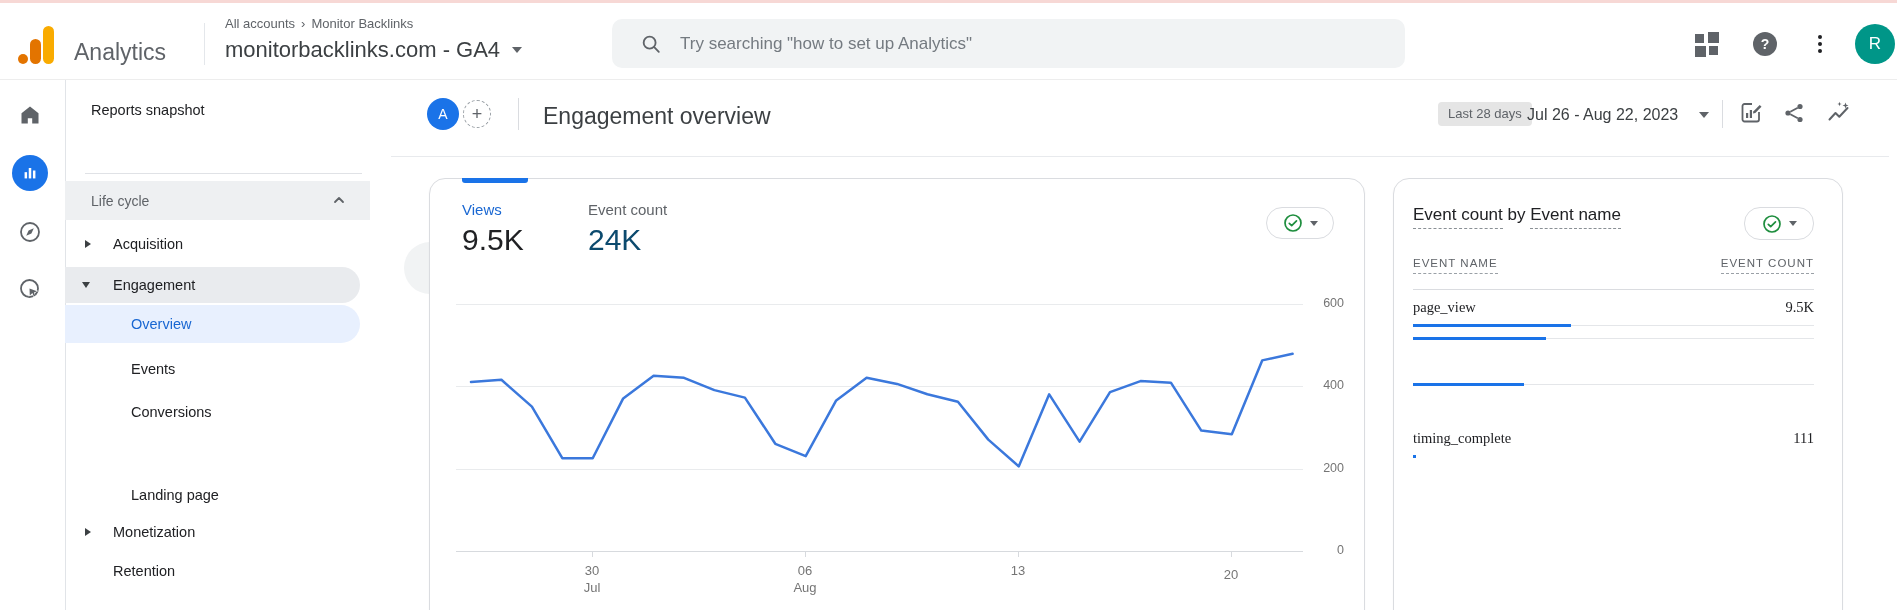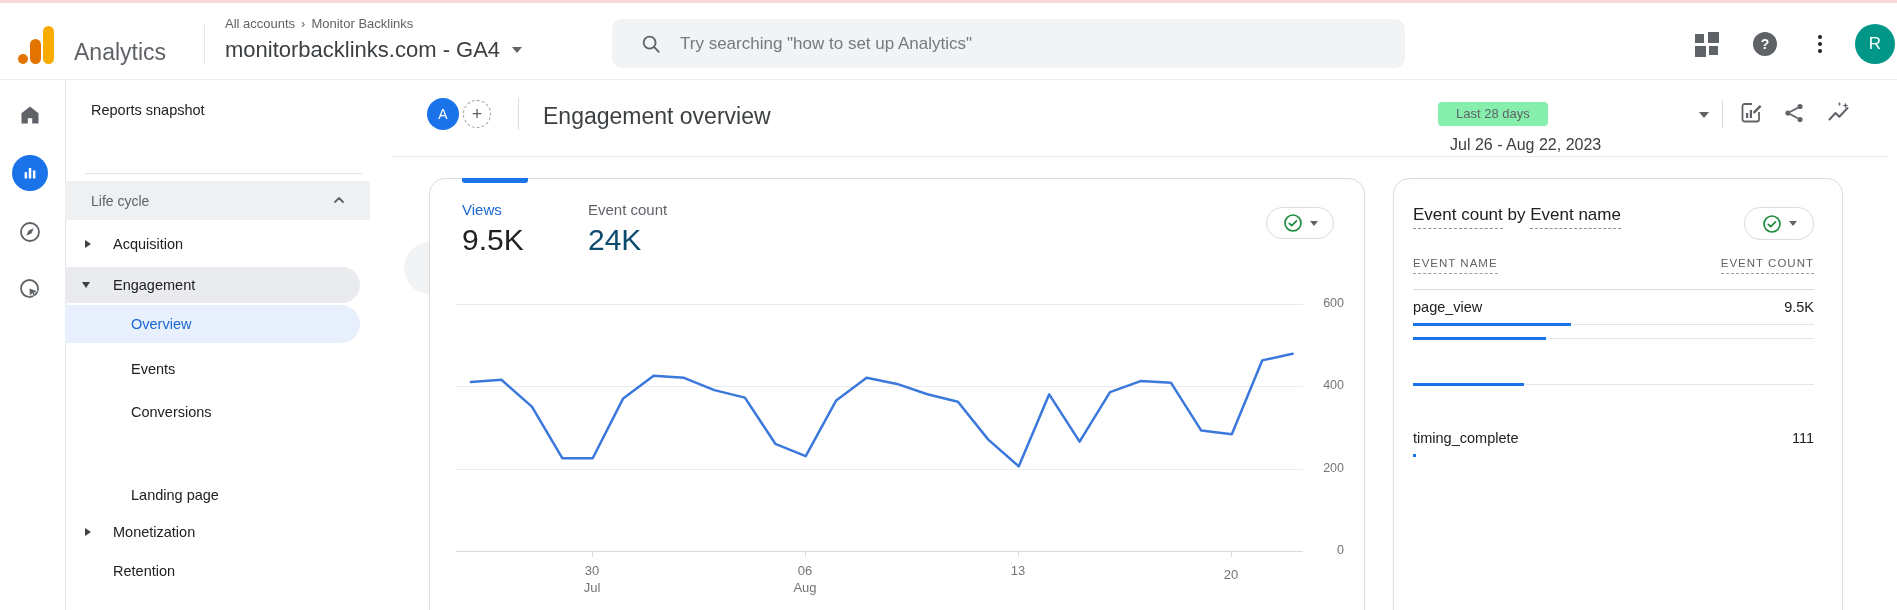--- a/index.html
+++ b/index.html
@@ -63,23 +63,23 @@
   .pill-blue { background:#e8f0fe; border-radius:0 19px 19px 0; width:295px;padding-left:36px; }
   .sel-blue { color:#1967d2; font-weight:500; }
 
   
   .a-badge { left:427px; top:98px; width:32px; height:32px; border-radius:50%; background:#1a73e8;
     color:#fff; font-size:14px; font-weight:500; display:flex; align-items:center; justify-content:center; }
   .plus-btn { left:463px; top:100px; width:28px; height:28px; border-radius:50%; border:1.5px dashed #9aa0a6;
     color:#5f6368; font-size:18px; display:flex; align-items:center; justify-content:center; background:#fff; }
   .hdr-vdiv { left:518px; top:98px; width:1px; height:32px; background:#dadce0; }
   .report-title { left:543px; top:100px; font-size:23px; color:#3c4043; line-height:32px; }
-  .range-chip { left:1438px; top:102px; height:24px; padding:0 18px; background:#86efac; border-radius:4px;
+  .range-chip { left:1438px; top:102px; height:24px; padding:0 10px; background:#e5e5e5; border-radius:4px;
     font-size:13px; color:#5f6368; line-height:24px; }
-  .date-text { left:1450px; top:103px; font-size:16px; font-weight:500; color:#3c4043; line-height:24px;margin-top:30px; }
+  .date-text { left:1527px; top:103px; font-size:16px; font-weight:500; color:#3c4043; line-height:24px; }
   .date-caret { left:1699px; top:112px; }
   .hdr-vdiv2 { left:1722px; top:100px; width:1px; height:28px; background:#dadce0; }
   .hdr-icon { width:26px; height:26px; top:100px; }
   .main-divider { left:391px; top:156px; width:1498px; height:1px; background:#e8eaed; }
 
   .affordance { left:404px; top:242px; width:52px; height:52px; border-radius:50%; background:#f1f3f4; }
 
   
   .card { background:#fff; border:1px solid #dadce0; border-radius:16px;
     box-shadow:0 1px 2px rgba(60,64,67,.06); }
@@ -105,21 +105,21 @@
 
   
   .ev-title { left:19px; top:26px; font-size:17px; color:#202124; }
   .dashed-u { border-bottom:1px dashed #8a9095; padding-bottom:4px; }
   .ev-pill { left:350px; top:28px; width:70px; height:33px; }
   .ev-headers { left:19px; top:78px; width:401px; display:flex; justify-content:space-between; }
   .ev-headers span { font-size:11.5px; letter-spacing:1px; color:#5f6368;
     border-bottom:1px dashed #9aa0a6; padding-bottom:4px; }
   .ev-hdr-divider { left:19px; top:110px; width:401px; height:1px; background:#dadce0; }
   .ev-rows { left:19px; top:111px; width:401px; }
-  .ev-row { height:39px; position:relative; }
+  .ev-row { height:39px; position:relative;font-family:Liberation Serif, serif; }
   .ev-row .line1 { display:flex; justify-content:space-between; padding-top:9px;
     font-size:14.5px; color:#202124; }
   .barline { position:relative; height:3px; margin-top:7px; }
   .barline .track { position:absolute; left:0; right:0; bottom:0; height:1px; background:#e4e6e9; }
   .barline .fill { position:absolute; left:0; bottom:-1px; height:3px; background:#1a73e8; }
 </style>
 </head>
 <body>
 
 <div id="app">

